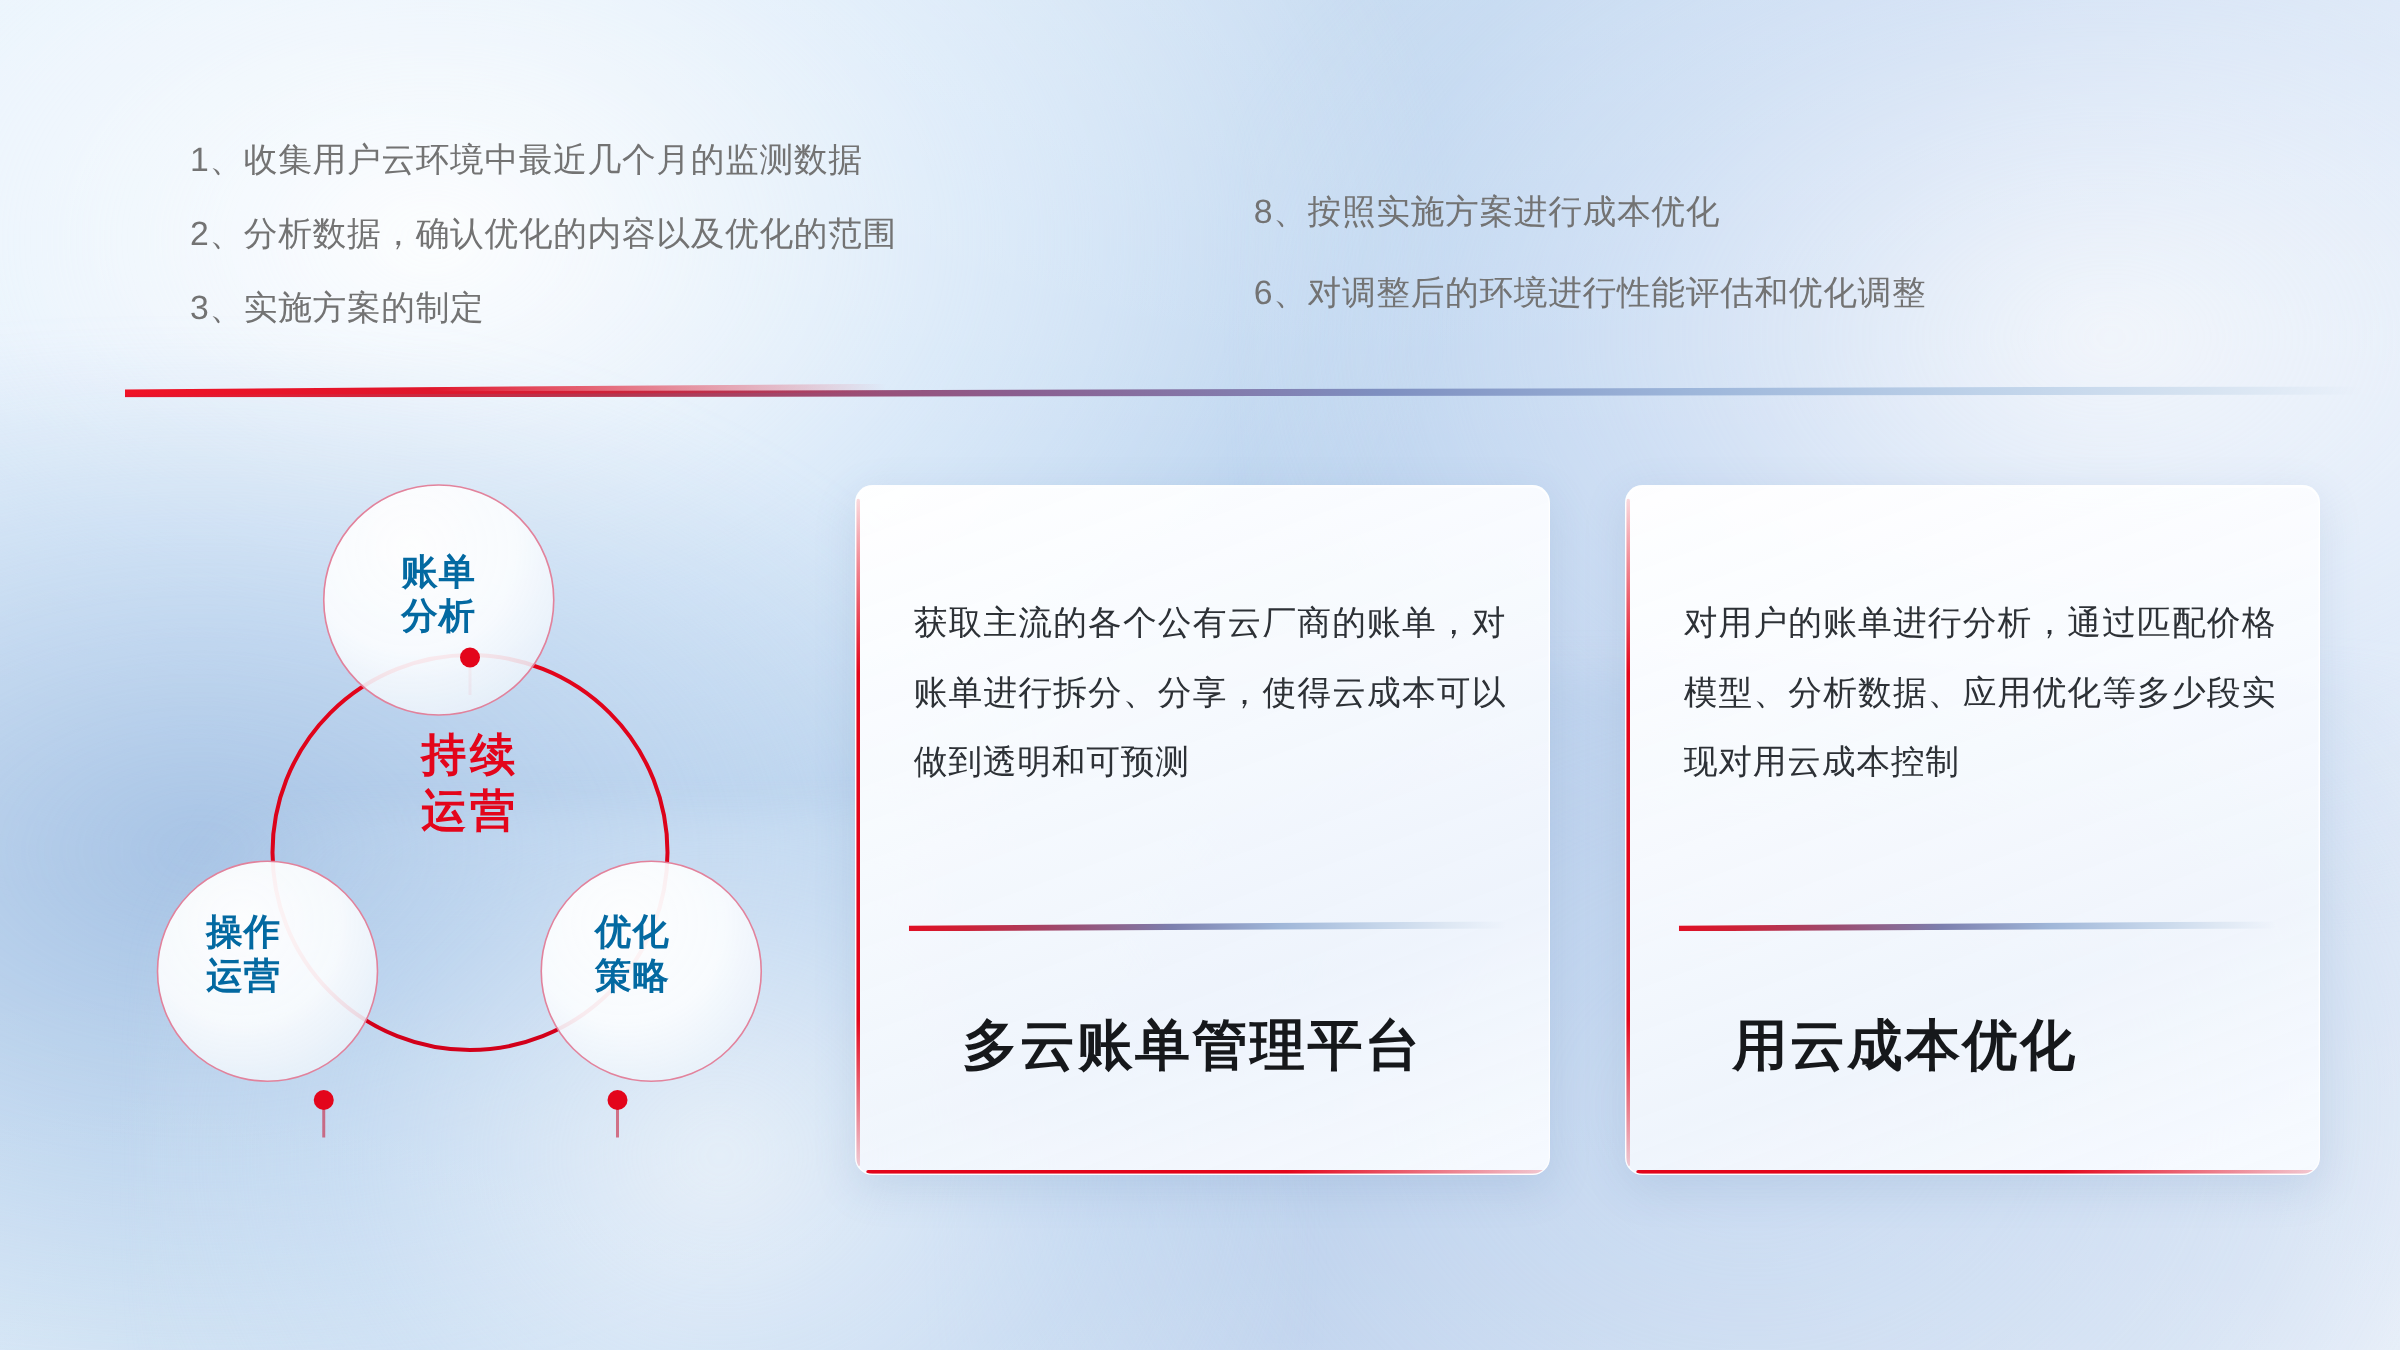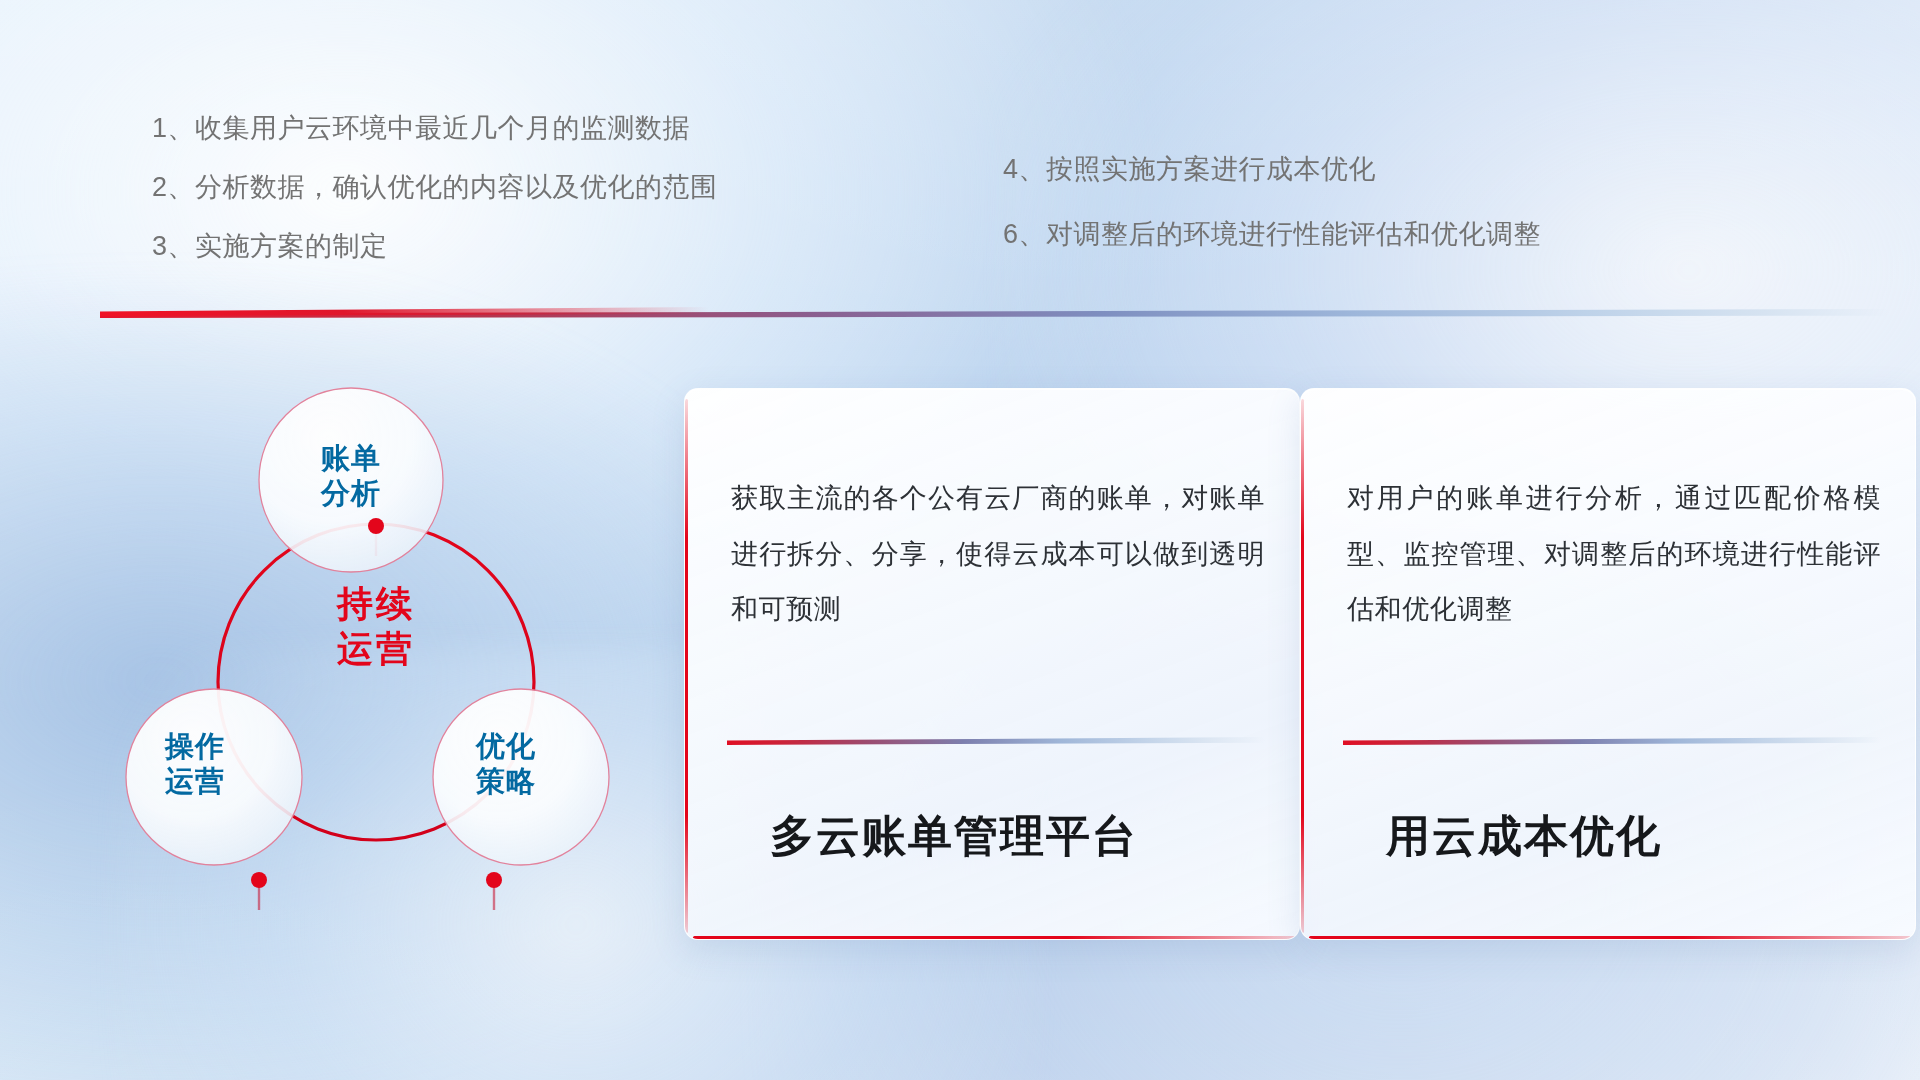--- a/index.html
+++ b/index.html
@@ -87,21 +87,21 @@
   .venn-label.bl   { left:19px;  top:377px; width:160px; }
   .venn-label.br   { left:330px; top:377px; width:160px; }
   .venn-center {
     position:absolute; left:180px; top:230px; width:200px;
     text-align:center; color:#e3051b; font-weight:800;
     font-size:36px; line-height:1.24; letter-spacing:3px;
   }
 
   
   .card {
-    position:absolute; top:388px; width:616px; height:552px;
+    position:absolute; top:388px; width:556px; height:552px;
     border-radius:14px;
     background:
       linear-gradient(160deg, rgba(255,255,255,.97) 0%, rgba(250,252,255,.93) 38%, rgba(243,247,253,.90) 70%, rgba(248,251,255,.95) 100%);
     border:1px solid rgba(255,255,255,.85);
     box-shadow:0 10px 34px rgba(86,124,175,.16), inset 0 1px 0 rgba(255,255,255,.9);
     overflow:hidden;
   }
   .card.one { left:684px; }
   .card.two { left:1300px; }
   .card-edge {
@@ -147,21 +147,21 @@
 
 <div id="page">
 
   <div class="steps left">
     <div class="step-line">1、收集用户云环境中最近几个月的监测数据</div>
     <div class="step-line">2、分析数据，确认优化的内容以及优化的范围</div>
     <div class="step-line">3、实施方案的制定</div>
   </div>
 
   <div class="steps right">
-    <div class="step-line">4、按照实施方案进行成本优化</div>
+    <div class="step-line">8、按照实施方案进行成本优化</div>
     <div class="step-line">6、对调整后的环境进行性能评估和优化调整</div>
   </div>
 
   <div class="divider">
     <span class="bar"></span>
     <span class="bar2"></span>
   </div>
 
   <div class="venn">
     <svg viewBox="0 0 560 600" width="560" height="600" aria-hidden="true">
@@ -217,20 +217,20 @@
     <div class="card-body">获取主流的各个公有云厂商的账单，对账单进行拆分、分享，使得云成本可以做到透明和可预测</div>
     <div class="card-rule">
         <i></i>
       </div>
     <div class="card-title">多云账单管理平台</div>
   </div>
 
   <div class="card two">
     <span class="card-edge"></span>
     <span class="card-edge-b"></span>
-    <div class="card-body">对用户的账单进行分析，通过匹配价格模型、监控管理、对调整后的环境进行性能评估和优化调整</div>
+    <div class="card-body">对用户的账单进行分析，通过匹配价格模型、分析数据、应用优化等多少段实现对用云成本控制</div>
     <div class="card-rule">
         <i></i>
       </div>
     <div class="card-title">用云成本优化</div>
   </div>
 
 </div>
 
 </body></html>

